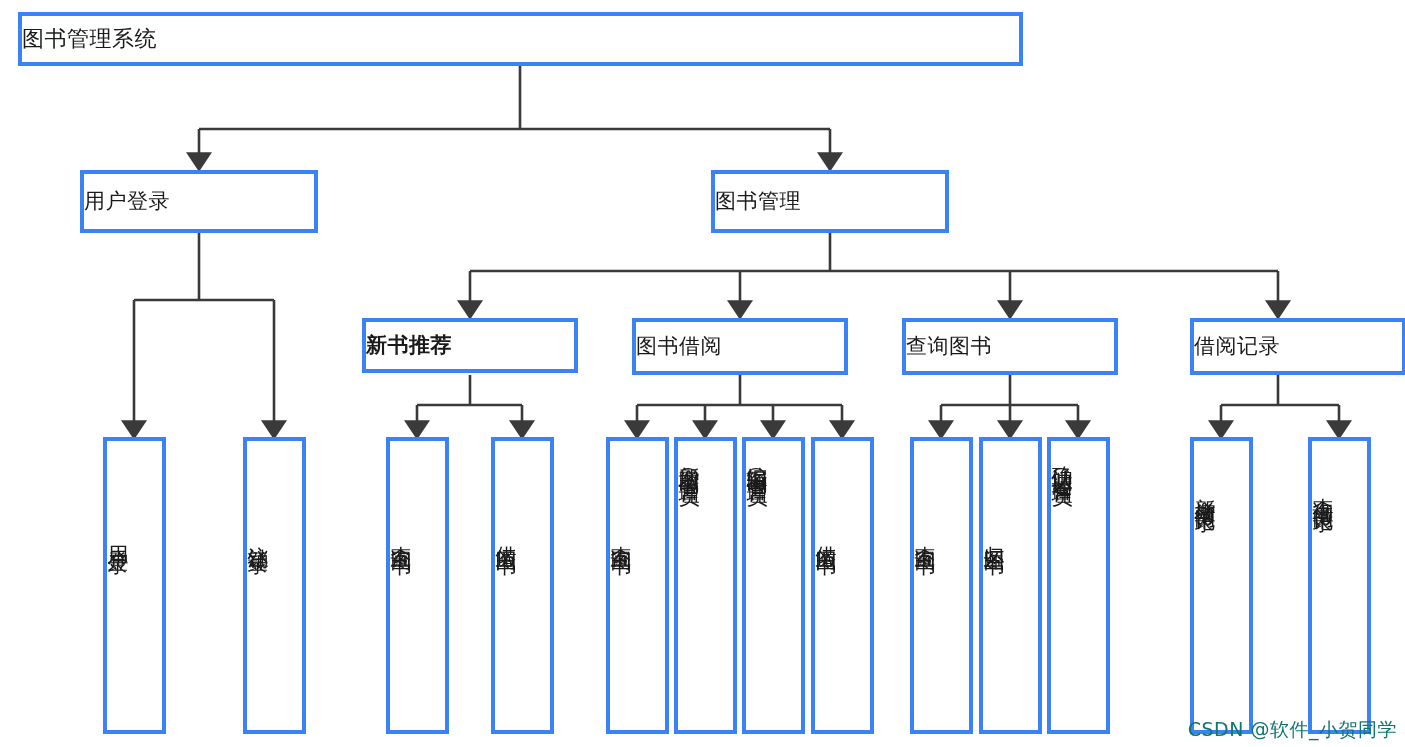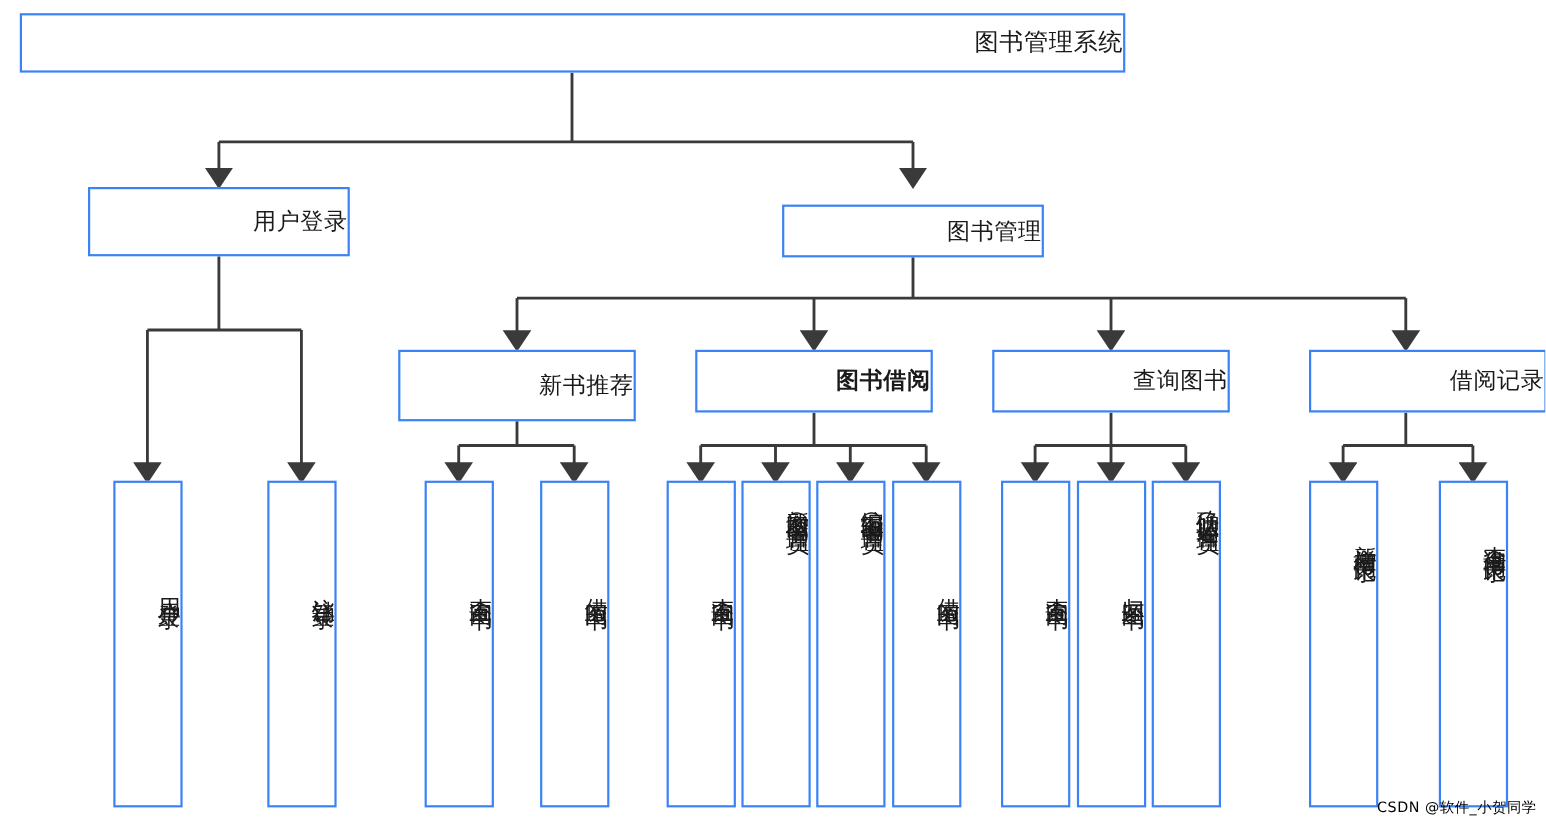--- a/index.html
+++ b/index.html
@@ -15,24 +15,24 @@
   #edges{
     position:absolute;
     left:0;top:0;
     width:1405px;height:747px;
     pointer-events:none;
   }
   .node{
     position:absolute;
     box-sizing:border-box;
     background:#ffffff;
-    border:2px solid #3b82f6;
+    border:4px solid #3b82f6;
     display:flex;
     align-items:center;
-    justify-content:flex-end;
+    justify-content:flex-start;
     z-index:2;
   }
   .node .lbl{
     color:#1a1a1a;
     line-height:1.08;
     letter-spacing:0.5px;
     white-space:pre;
     text-align:center;
   }
   
@@ -50,22 +50,22 @@
     text-orientation:upright;
     font-size:21px;
     line-height:1.0;
     letter-spacing:3px;
   }
   .node.v.tall .lbl{ letter-spacing:3px; }
   #watermark{
     position:absolute;
     right:8px;
     bottom:4px;
-    font-size:13px;
-    color:#000000;
+    font-size:19px;
+    color:#0f766e;
     letter-spacing:0.5px;
     z-index:5;
     white-space:nowrap;
     font-family:"DejaVu Sans","Liberation Sans",sans-serif;
   }
 </style>
 </head>
 <body>
 
 <div id="canvas">
@@ -122,29 +122,29 @@
   </svg>
 
   <div class="node h root" style="left:18px;top:12px;width:1005px;height:54px;">
     <span class="lbl">图书管理系统</span>
   </div>
 
   <div class="node h" style="left:80px;top:170px;width:238px;height:63px;">
     <span class="lbl">用户登录</span>
   </div>
 
-  <div class="node h" style="left:711px;top:170px;width:238px;height:48px;margin-top:16px;">
+  <div class="node h" style="left:711px;top:170px;width:238px;height:63px;">
     <span class="lbl">图书管理</span>
   </div>
 
-  <div class="node h" style="left:362px;top:318px;width:216px;height:65px;">
+  <div class="node h" style="left:362px;top:318px;width:216px;height:55px;font-weight:bold;">
     <span class="lbl">新书推荐</span>
   </div>
 
-  <div class="node h" style="left:632px;top:318px;width:216px;height:57px;font-weight:bold;">
+  <div class="node h" style="left:632px;top:318px;width:216px;height:57px;">
     <span class="lbl">图书借阅</span>
   </div>
 
   <div class="node h" style="left:902px;top:318px;width:216px;height:57px;">
     <span class="lbl">查询图书</span>
   </div>
 
   <div class="node h" style="left:1170px;top:318px;width:216px;height:57px;margin-left:20px;">
     <span class="lbl">借阅记录</span>
   </div>

